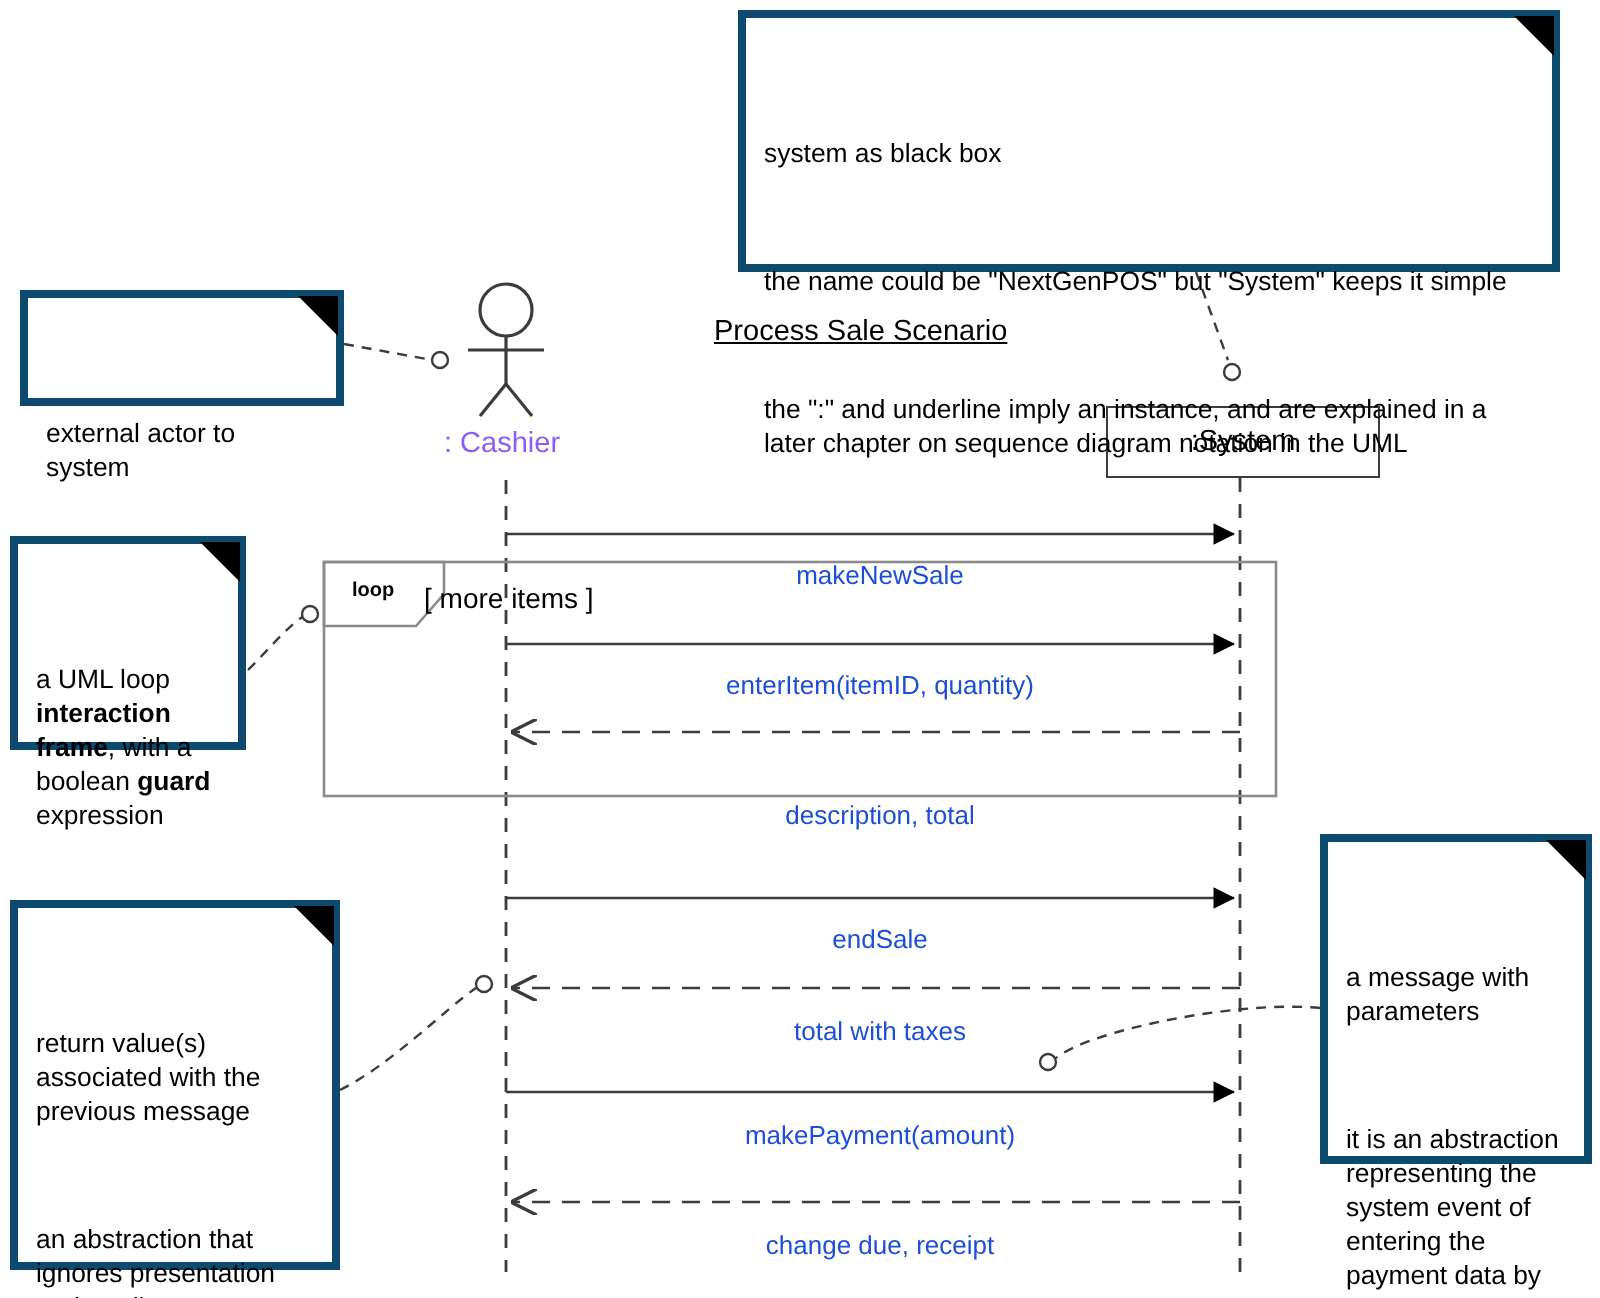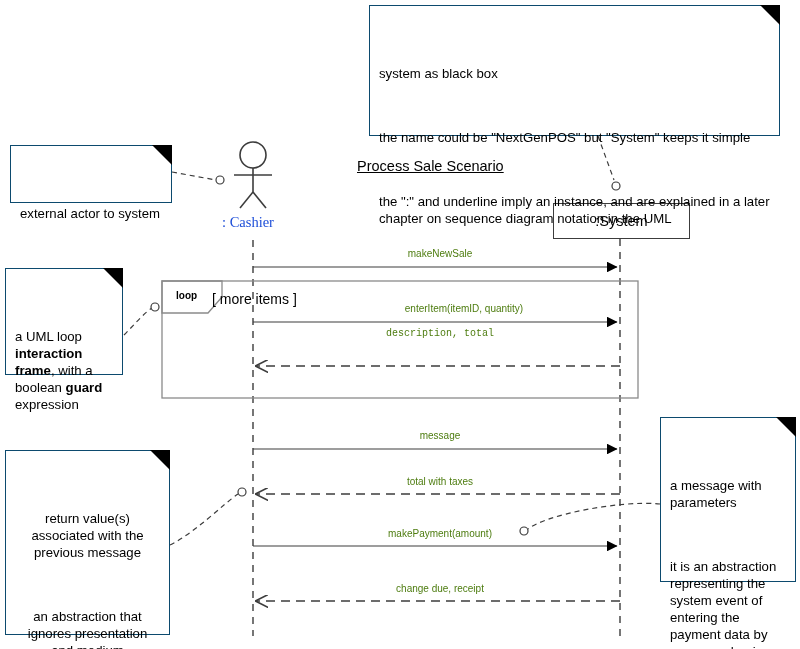--- a/index.html
+++ b/index.html
@@ -21,21 +21,21 @@
     top: 0;
     width: 800px;
     height: 649px;
     pointer-events: none;
   }
   
   .note {
     position: absolute;
     box-sizing: border-box;
     background: #ffffff;
-    border: 1px solid #0c4a6e;
+    border: 4px solid #0c4a6e;
     font-size: 13.2px;
     line-height: 17px;
     color: #000000;
     padding: 8px 9px 18px 9px;
     white-space: pre-wrap;
   }
   .note .dogear {
     position: absolute;
     right: -1px;
     top: -1px;
@@ -58,39 +58,39 @@
     background: #ffffff;
     font-size: 14.5px;
     color: #000000;
     display: flex;
     align-items: center;
     justify-content: center;
   }
   .lifeline-label {
     position: absolute;
     font-size: 14.5px;
+    color: #8b5cf6;
+    white-space: nowrap;
+  }
+  
+  .diagram-title {
+    position: absolute;
+    font-size: 14.5px;
+    color: #000000;
+    text-decoration: underline;
+    white-space: nowrap;
+  }
+  
+  .msg-label {
+    position: absolute;
+    font-size: 13px;
     color: #1d4ed8;
     white-space: nowrap;
-    font-family: Liberation Serif, serif;
-  }
-  
-  .diagram-title {
-    position: absolute;
-    font-size: 14.5px;
-    color: #000000;
-    text-decoration: underline;
-    white-space: nowrap;
-  }
-  
-  .msg-label {
-    position: absolute;
-    font-size: 10px;
-    color: #4d7c0f;
-    white-space: nowrap;
     transform: translateX(-50%);
+    margin-top: 32px;
   }
   
   .frame-op {
     position: absolute;
     font-size: 10px;
     font-weight: bold;
     color: #000000;
     white-space: nowrap;
   }
   .frame-guard {
@@ -177,25 +177,25 @@
     <span>:System</span>
   </div>
 
   <div class="diagram-title" style="left:357px; top:158px;">Process Sale Scenario</div>
 
   <div class="frame-op" style="left:176px; top:290px;">loop</div>
   <div class="frame-guard" style="left:212px; top:291px;">[ more items ]</div>
 
   <div class="msg-label" style="left:440px; top:248px;">makeNewSale</div>
 
-  <div class="msg-label" style="left:464px; top:303px;text-align:center;">enterItem(itemID, quantity)</div>
-
-  <div class="msg-label" style="left:440px; top:328px;font-family:Liberation Mono, monospace;">description, total</div>
-
-  <div class="msg-label" style="left:440px; top:430px;">message</div>
+  <div class="msg-label" style="left:440px; top:303px;text-align:center;">enterItem(itemID, quantity)</div>
+
+  <div class="msg-label" style="left:440px; top:368px;">description, total</div>
+
+  <div class="msg-label" style="left:440px; top:430px;">endSale</div>
 
   <div class="msg-label" style="left:440px; top:476px;">total with taxes</div>
 
   <div class="msg-label" style="left:440px; top:528px;">makePayment(amount)</div>
 
   <div class="msg-label" style="left:440px; top:583px;">change due, receipt</div>
 
   <div class="note" style="left:369px; top:5px; width:411px; height:131px;">
     <span class="dogear"></span>
     <p>system as black box</p>
@@ -206,21 +206,21 @@
   <div class="note" style="left:10px; top:145px; width:162px; height:58px;">
     <span class="dogear"></span>
     <p>external actor to system</p>
   </div>
 
   <div class="note" style="left:5px; top:268px; width:118px; height:107px;">
     <span class="dogear"></span>
     <p>a UML loop <b>interaction frame</b>, with a boolean <b>guard</b> expression</p>
   </div>
 
-  <div class="note" style="left:5px; top:450px; width:165px; height:185px;text-align:center;">
+  <div class="note" style="left:5px; top:450px; width:165px; height:185px;">
     <span class="dogear"></span>
     <p>return value(s) associated with the previous message</p>
     <p>an abstraction that ignores presentation and medium</p>
     
   </div>
 
   <div class="note" style="left:660px; top:417px; width:136px; height:165px;">
     <span class="dogear"></span>
     <p>a message with parameters</p>
     <p>it is an abstraction representing the system event of entering the payment data by some mechanism</p>

